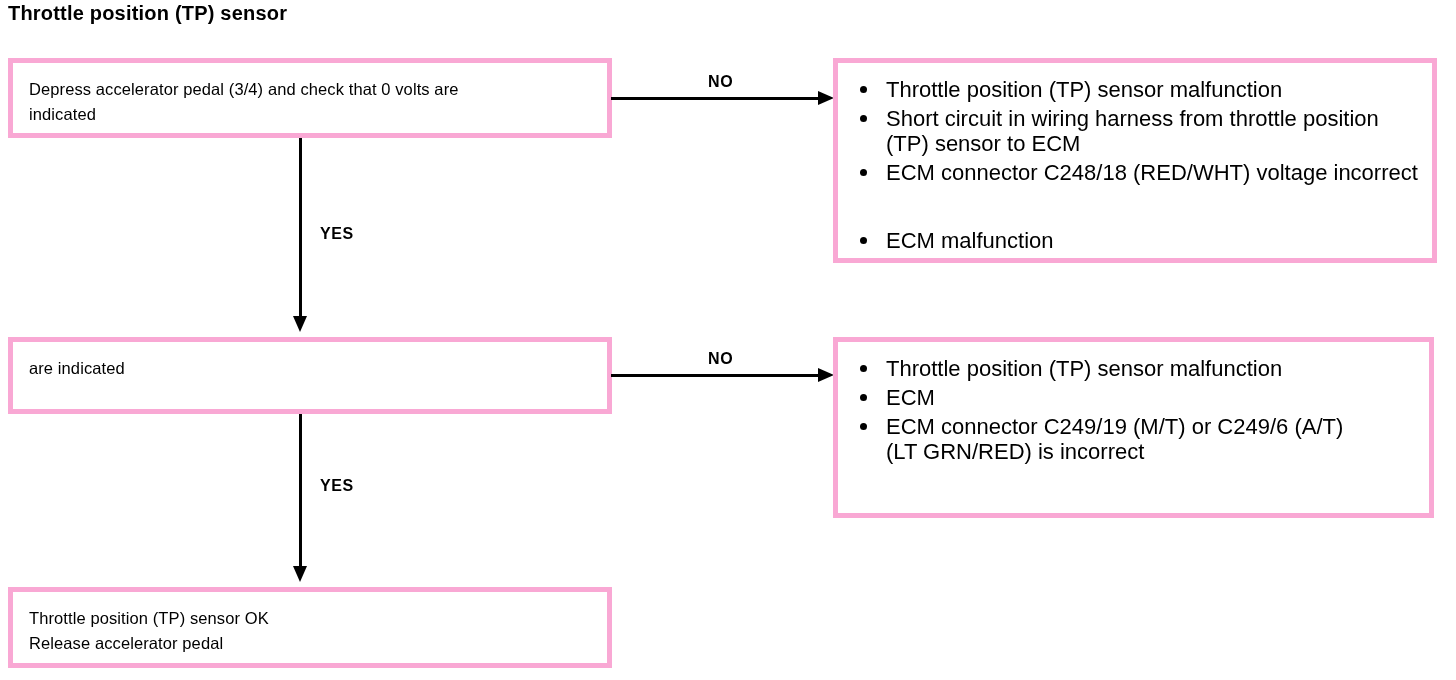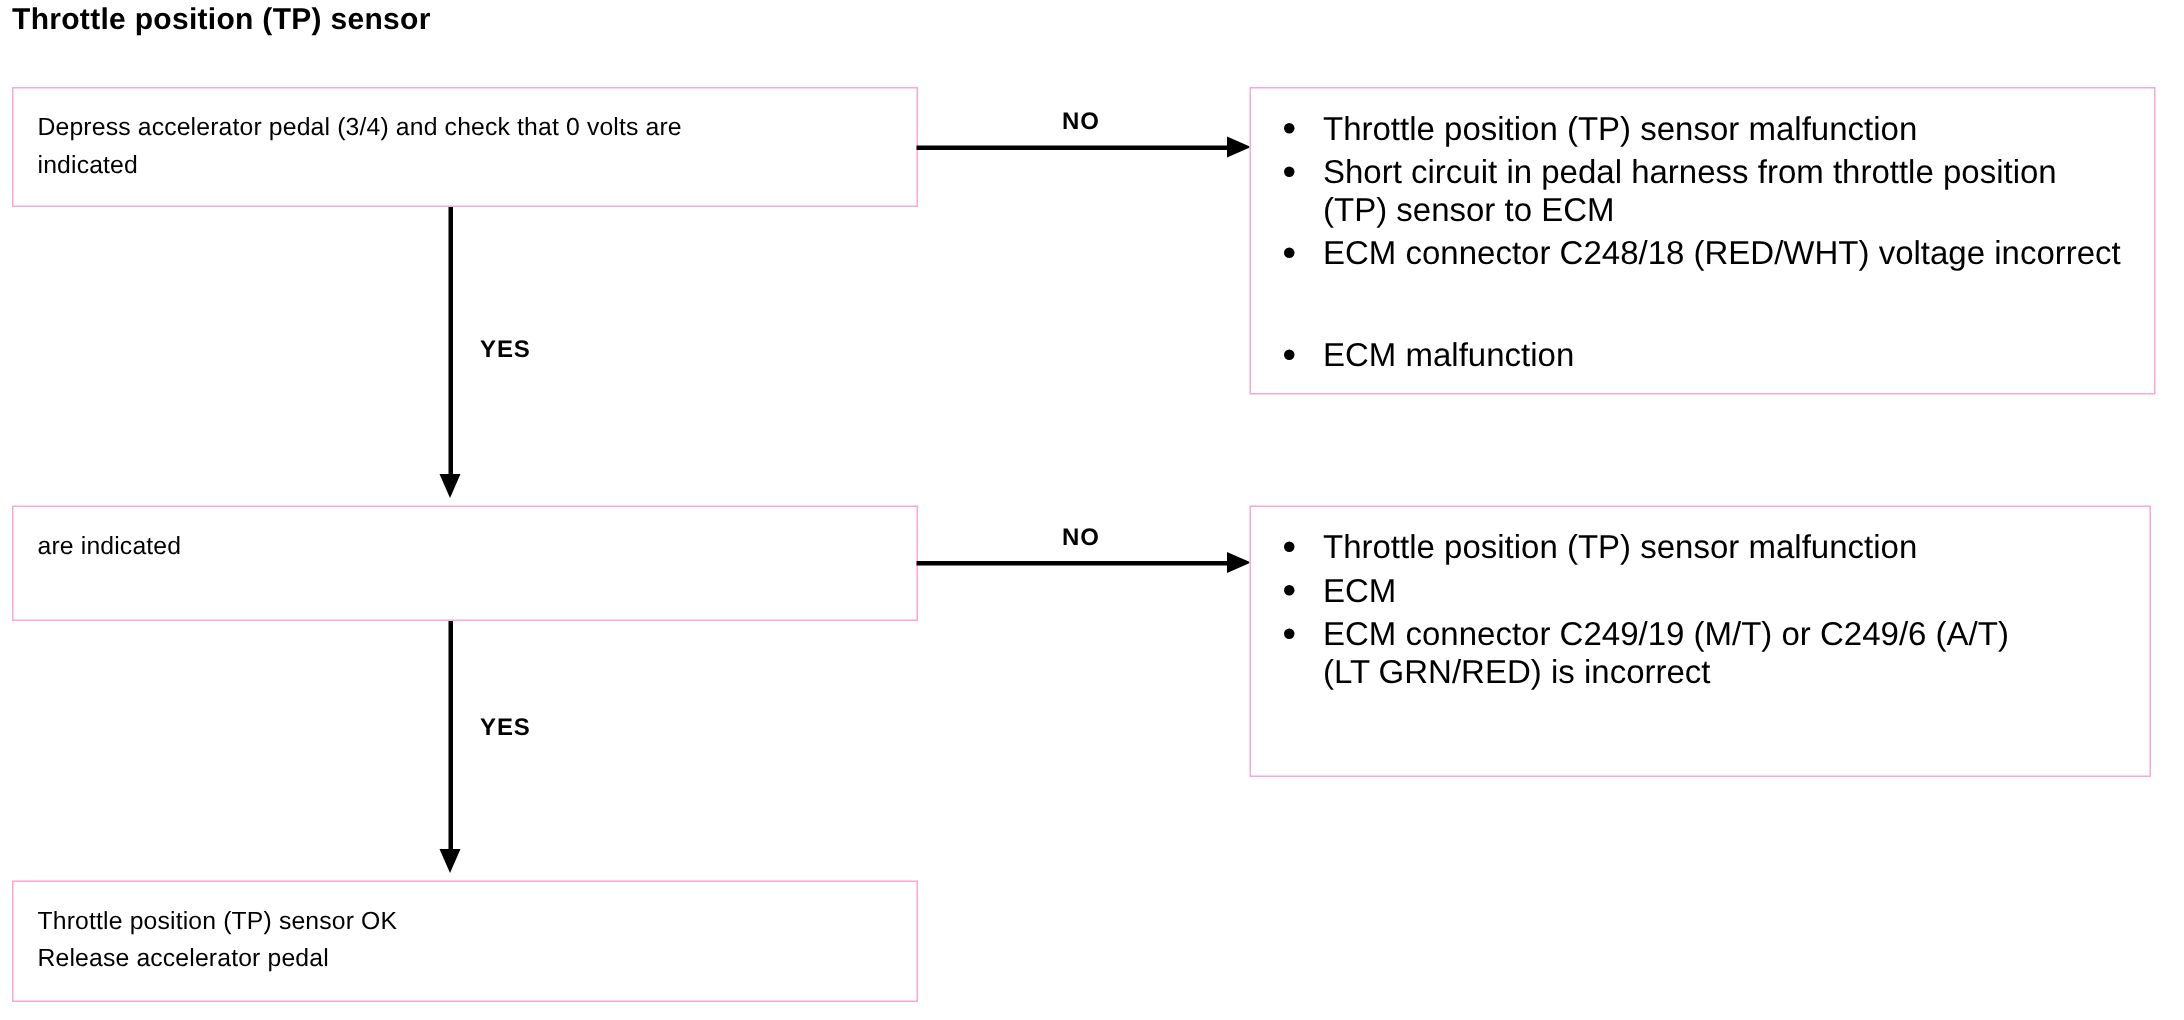--- a/index.html
+++ b/index.html
@@ -27,21 +27,21 @@
     font-size: 20px;
     font-weight: bold;
     letter-spacing: 0.2px;
     white-space: nowrap;
   }
 
   
   .box {
     position: absolute;
     box-sizing: border-box;
-    border: 1px solid #f9a8d4;
+    border: 5px solid #f9a8d4;
     background: #ffffff;
   }
   .box-text {
     font-size: 16.5px;
     line-height: 25px;
     letter-spacing: 0.1px;
   }
 
   
   .step-box {
@@ -135,21 +135,21 @@
   <div class="edge-label" style="left:708px; top:73px;">NO</div>
 
   <div class="box callout-box" style="left:833px; top:58px; width:604px; height:205px;">
     <ul class="bullet-list">
       <li>
         <span class="dot"></span>
         <span class="txt">Throttle position (TP) sensor malfunction</span>
       </li>
       <li>
         <span class="dot"></span>
-        <span class="txt">Short circuit in pedal harness from throttle position</span>
+        <span class="txt">Short circuit in wiring harness from throttle position</span>
         <span class="txt">(TP) sensor to ECM</span>
       </li>
       <li>
         <span class="dot"></span>
         <span class="txt">ECM connector C248/18 (RED/WHT) voltage incorrect</span>
       </li>
       <li class="spaced">
         <span class="dot"></span>
         <span class="txt">ECM malfunction</span>
       </li>

